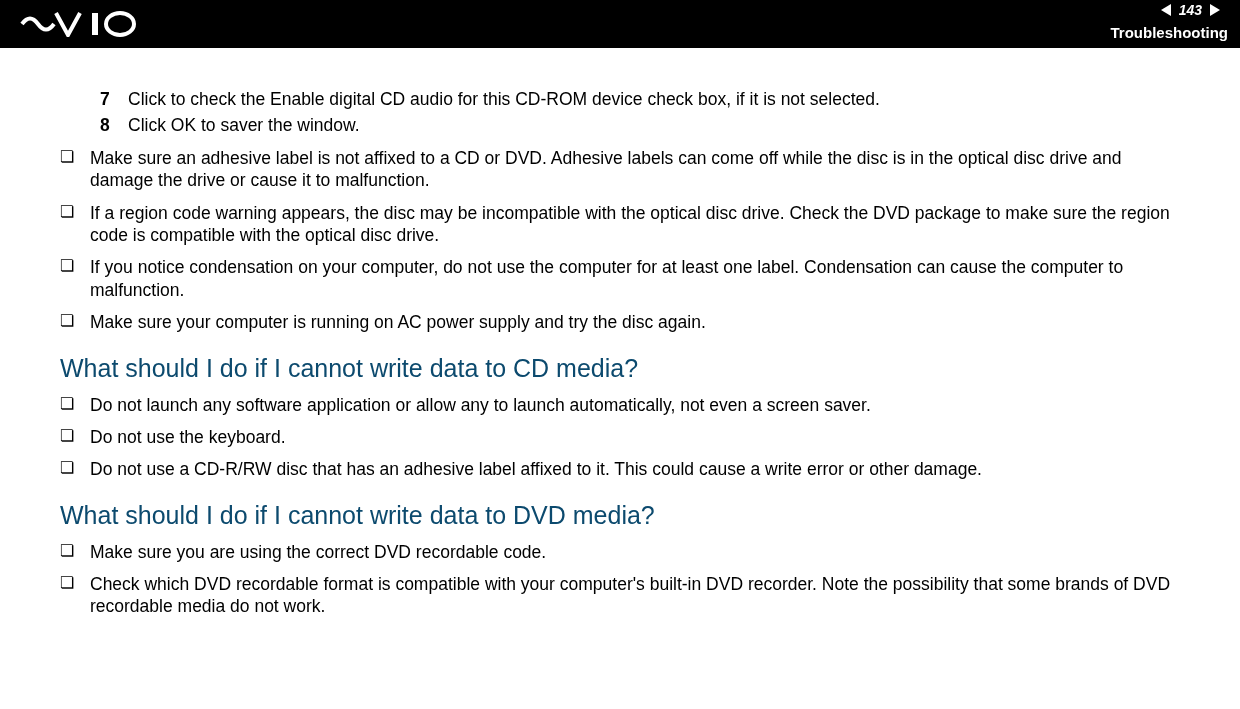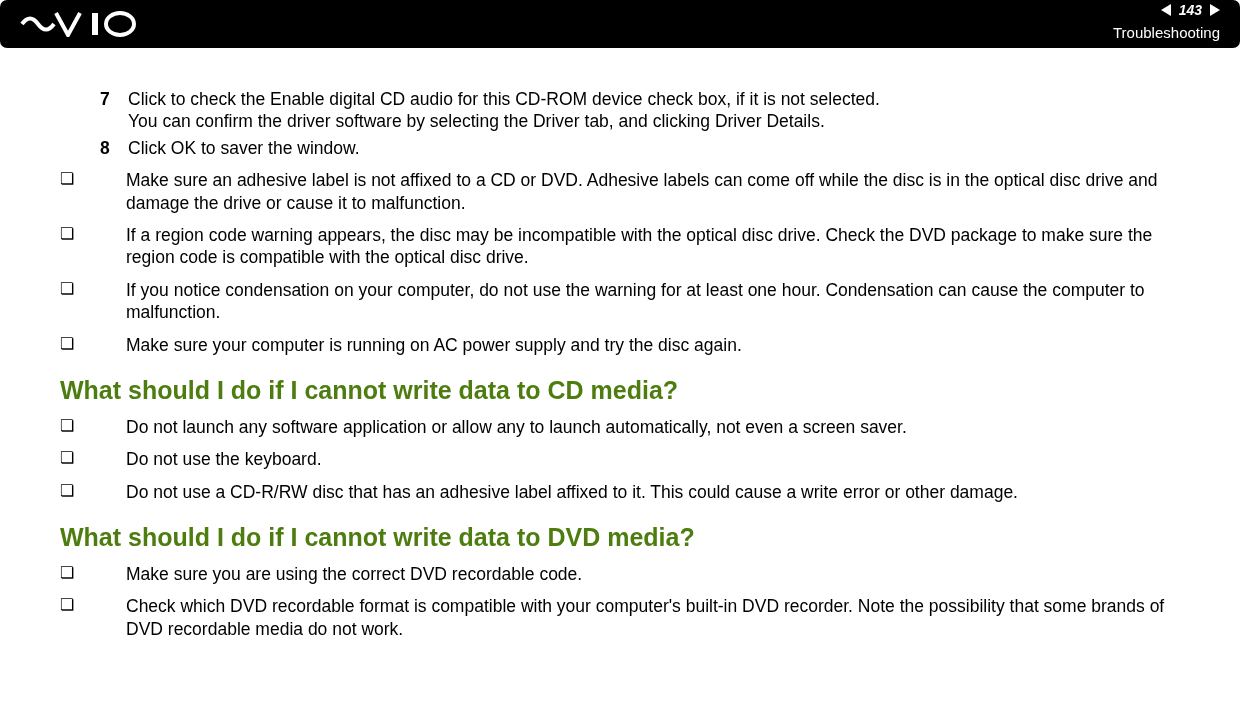--- a/index.html
+++ b/index.html
@@ -11,21 +11,20 @@
       overflow: hidden;
     }
     .header {
       background: #000;
       height: 48px;
       display: flex;
       align-items: center;
       justify-content: space-between;
       padding: 0 20px;
       position: relative;
-      border-radius: 7px;
     }
     .logo {
       color: #fff;
       display: flex;
       align-items: center;
     }
     .nav-arrows {
       position: absolute;
       right: 20px;
       top: 2px;
@@ -44,23 +43,23 @@
     .page-num {
       color: #fff;
       font-size: 14px;
       font-weight: bold;
       font-style: italic;
       margin: 0 4px;
     }
     .section-label {
       color: #fff;
       font-size: 15px;
-      font-weight: normal;
+      font-weight: bold;
       position: absolute;
-      right: 20px;
+      right: 12px;
       top: 24px;
     }
     .content {
       padding: 40px 60px 20px 60px;
       font-size: 17.5px;
       line-height: 1.28;
       color: #000;
     }
     .step-row {
       display: flex;
@@ -76,25 +75,25 @@
     .step-text .second-line { display: block; }
     .bullet-row {
       display: flex;
       margin-top: 10px;
     }
     .bullet-mark {
       width: 30px;
       flex-shrink: 0;
       font-size: 16px;
     }
-    .bullet-text { flex: 1; margin-left: 36px; }
+    .bullet-text { flex: 1; }
     .heading {
-      color: #4d7c0f;
+      color: #0c4a6e;
       font-size: 25px;
-      font-weight: bold;
+      font-weight: normal;
       margin-top: 18px;
       margin-bottom: 6px;
     }
     b { font-weight: normal; }
   </style>
 </head>
 <body>
 
 <div class="header">
   <div class="logo">
@@ -112,44 +111,41 @@
   </div>
   <div class="section-label">Troubleshooting</div>
 </div>
 
 <div class="content">
 
   <div class="step-row">
     <div class="step-num">7</div>
     <div class="step-text">
       <span>Click to check the </span><b>Enable digital CD audio for this CD-ROM device</b><span> check box, if it is not selected.</span>
-      <span class="second-line">
-        <span>You can confirm the driver software by selecting the </span><b>Driver</b><span> tab, and clicking </span><b>Driver Details</b><span>.</span>
-      </span>
     </div>
   </div>
 
   <div class="step-row">
     <div class="step-num">8</div>
     <div class="step-text">
       <span>Click </span><b>OK</b><span> to saver the window.</span>
     </div>
   </div>
 
   <div class="bullet-row">
     <div class="bullet-mark">❏</div>
     <div class="bullet-text">Make sure an adhesive label is not affixed to a CD or DVD. Adhesive labels can come off while the disc is in the optical disc drive and damage the drive or cause it to malfunction.</div>
   </div>
   <div class="bullet-row">
     <div class="bullet-mark">❏</div>
     <div class="bullet-text">If a region code warning appears, the disc may be incompatible with the optical disc drive. Check the DVD package to make sure the region code is compatible with the optical disc drive.</div>
   </div>
   <div class="bullet-row">
     <div class="bullet-mark">❏</div>
-    <div class="bullet-text">If you notice condensation on your computer, do not use the warning for at least one hour. Condensation can cause the computer to malfunction.</div>
+    <div class="bullet-text">If you notice condensation on your computer, do not use the computer for at least one label. Condensation can cause the computer to malfunction.</div>
   </div>
   <div class="bullet-row">
     <div class="bullet-mark">❏</div>
     <div class="bullet-text">Make sure your computer is running on AC power supply and try the disc again.</div>
   </div>
 
   <div class="heading">What should I do if I cannot write data to CD media?</div>
 
   <div class="bullet-row">
     <div class="bullet-mark">❏</div>

